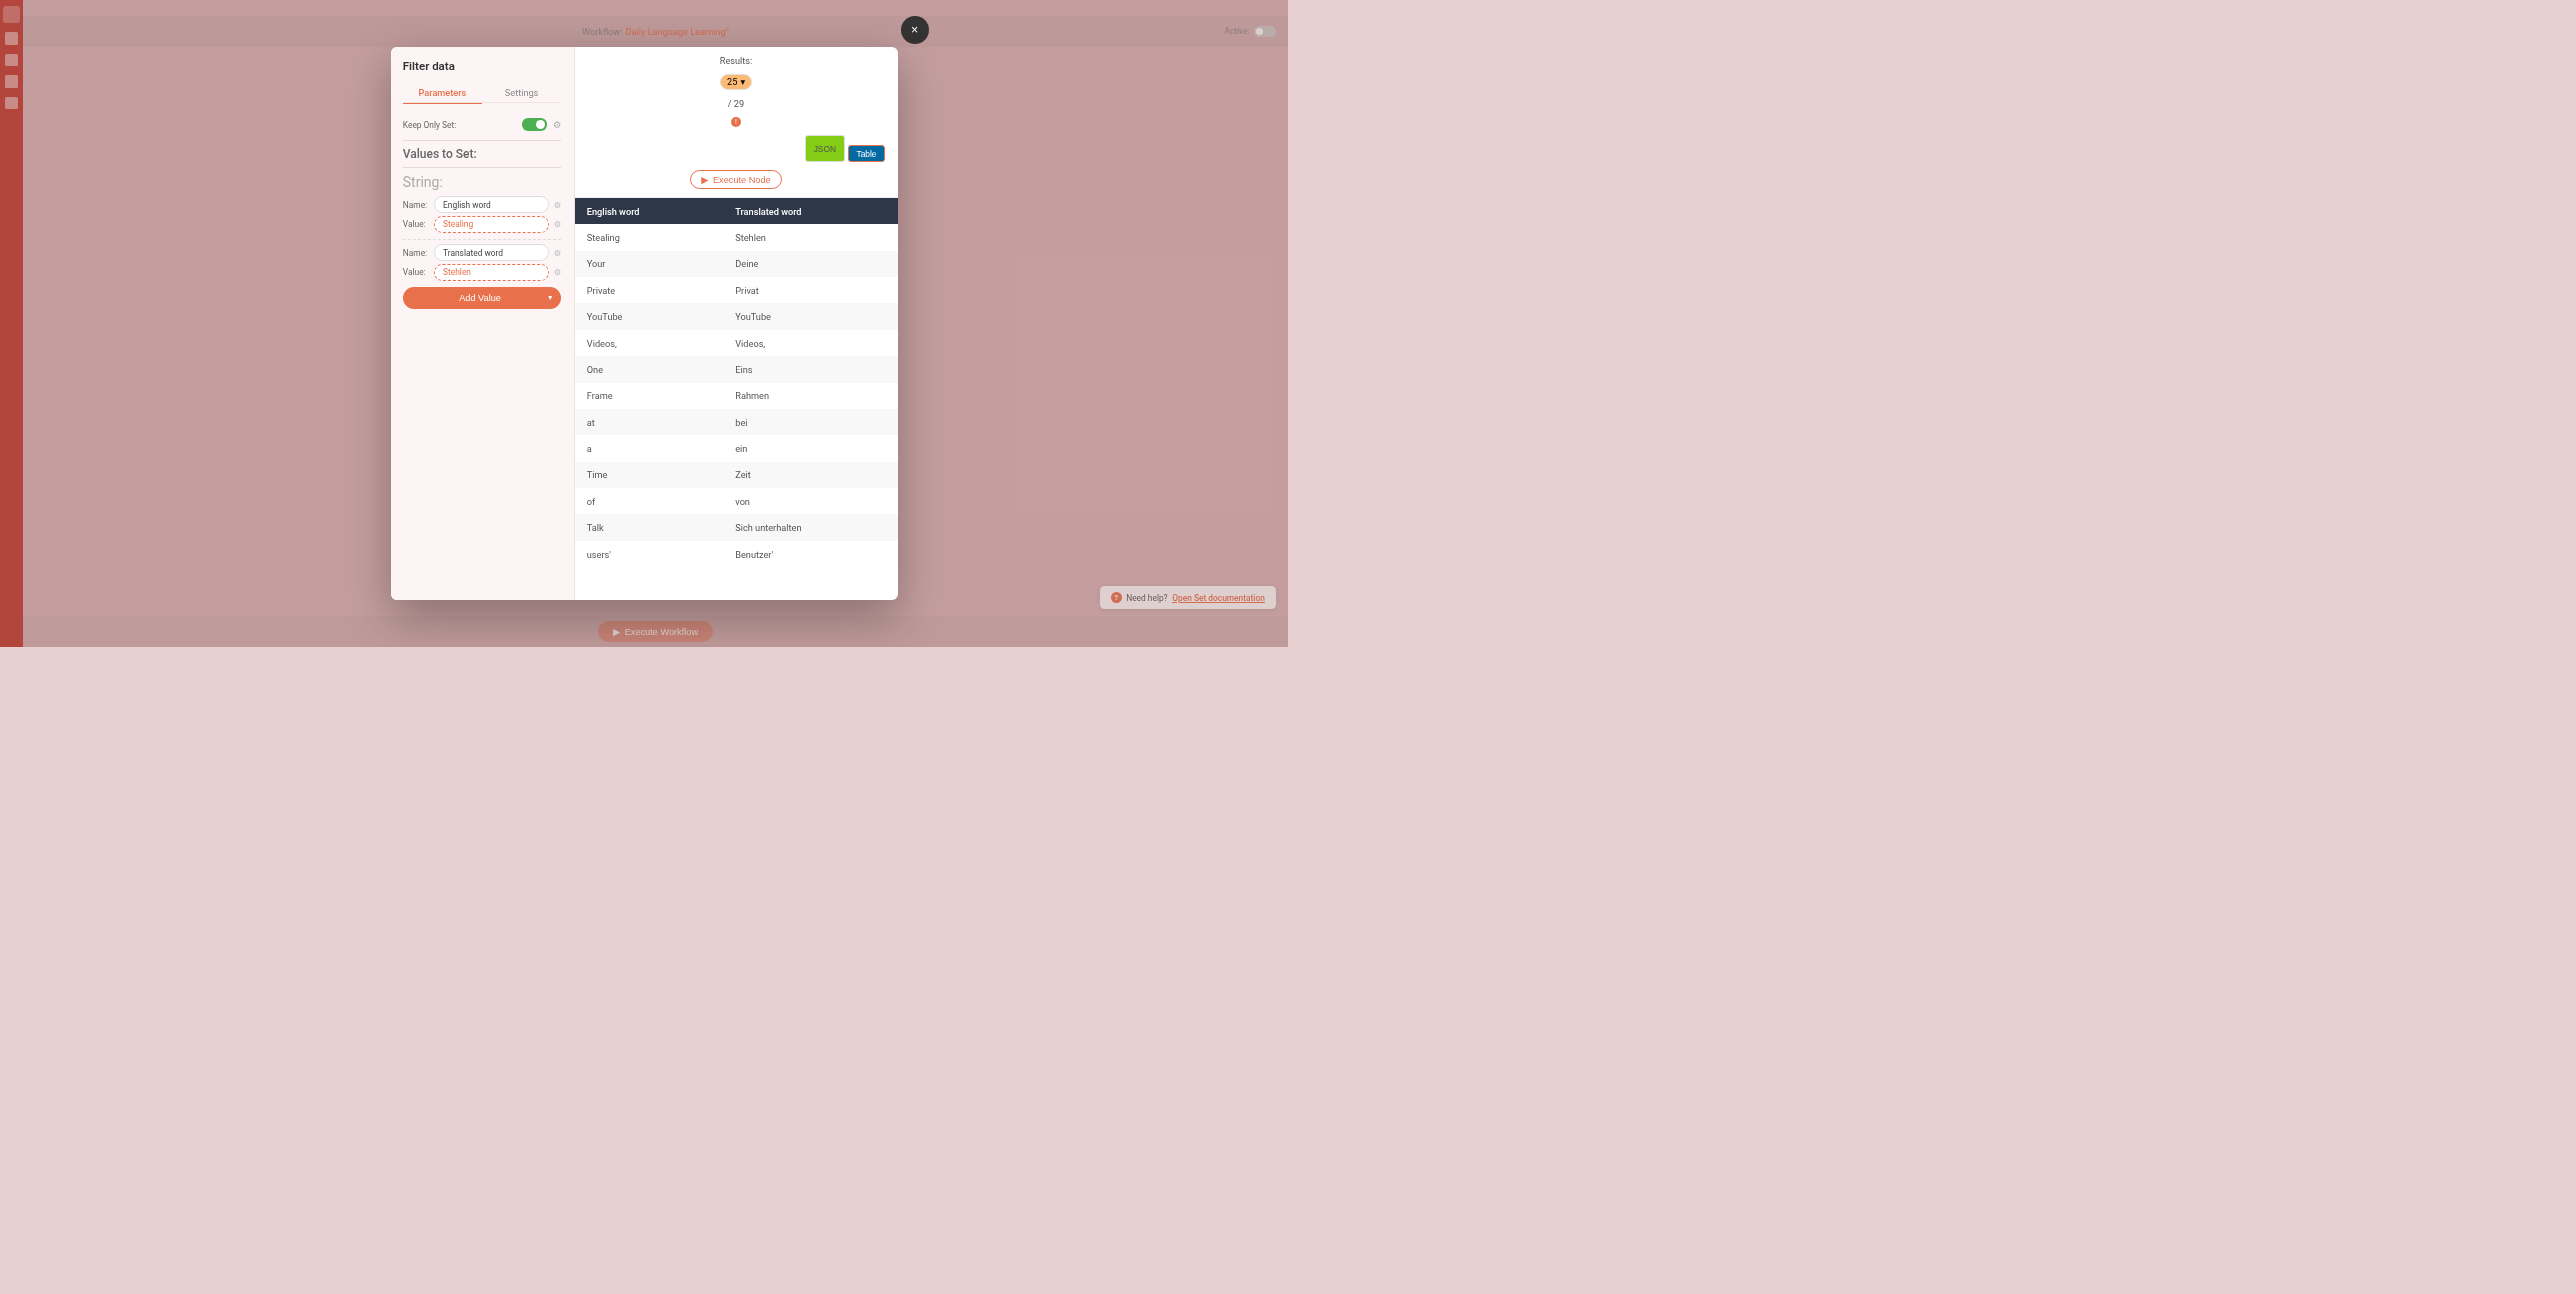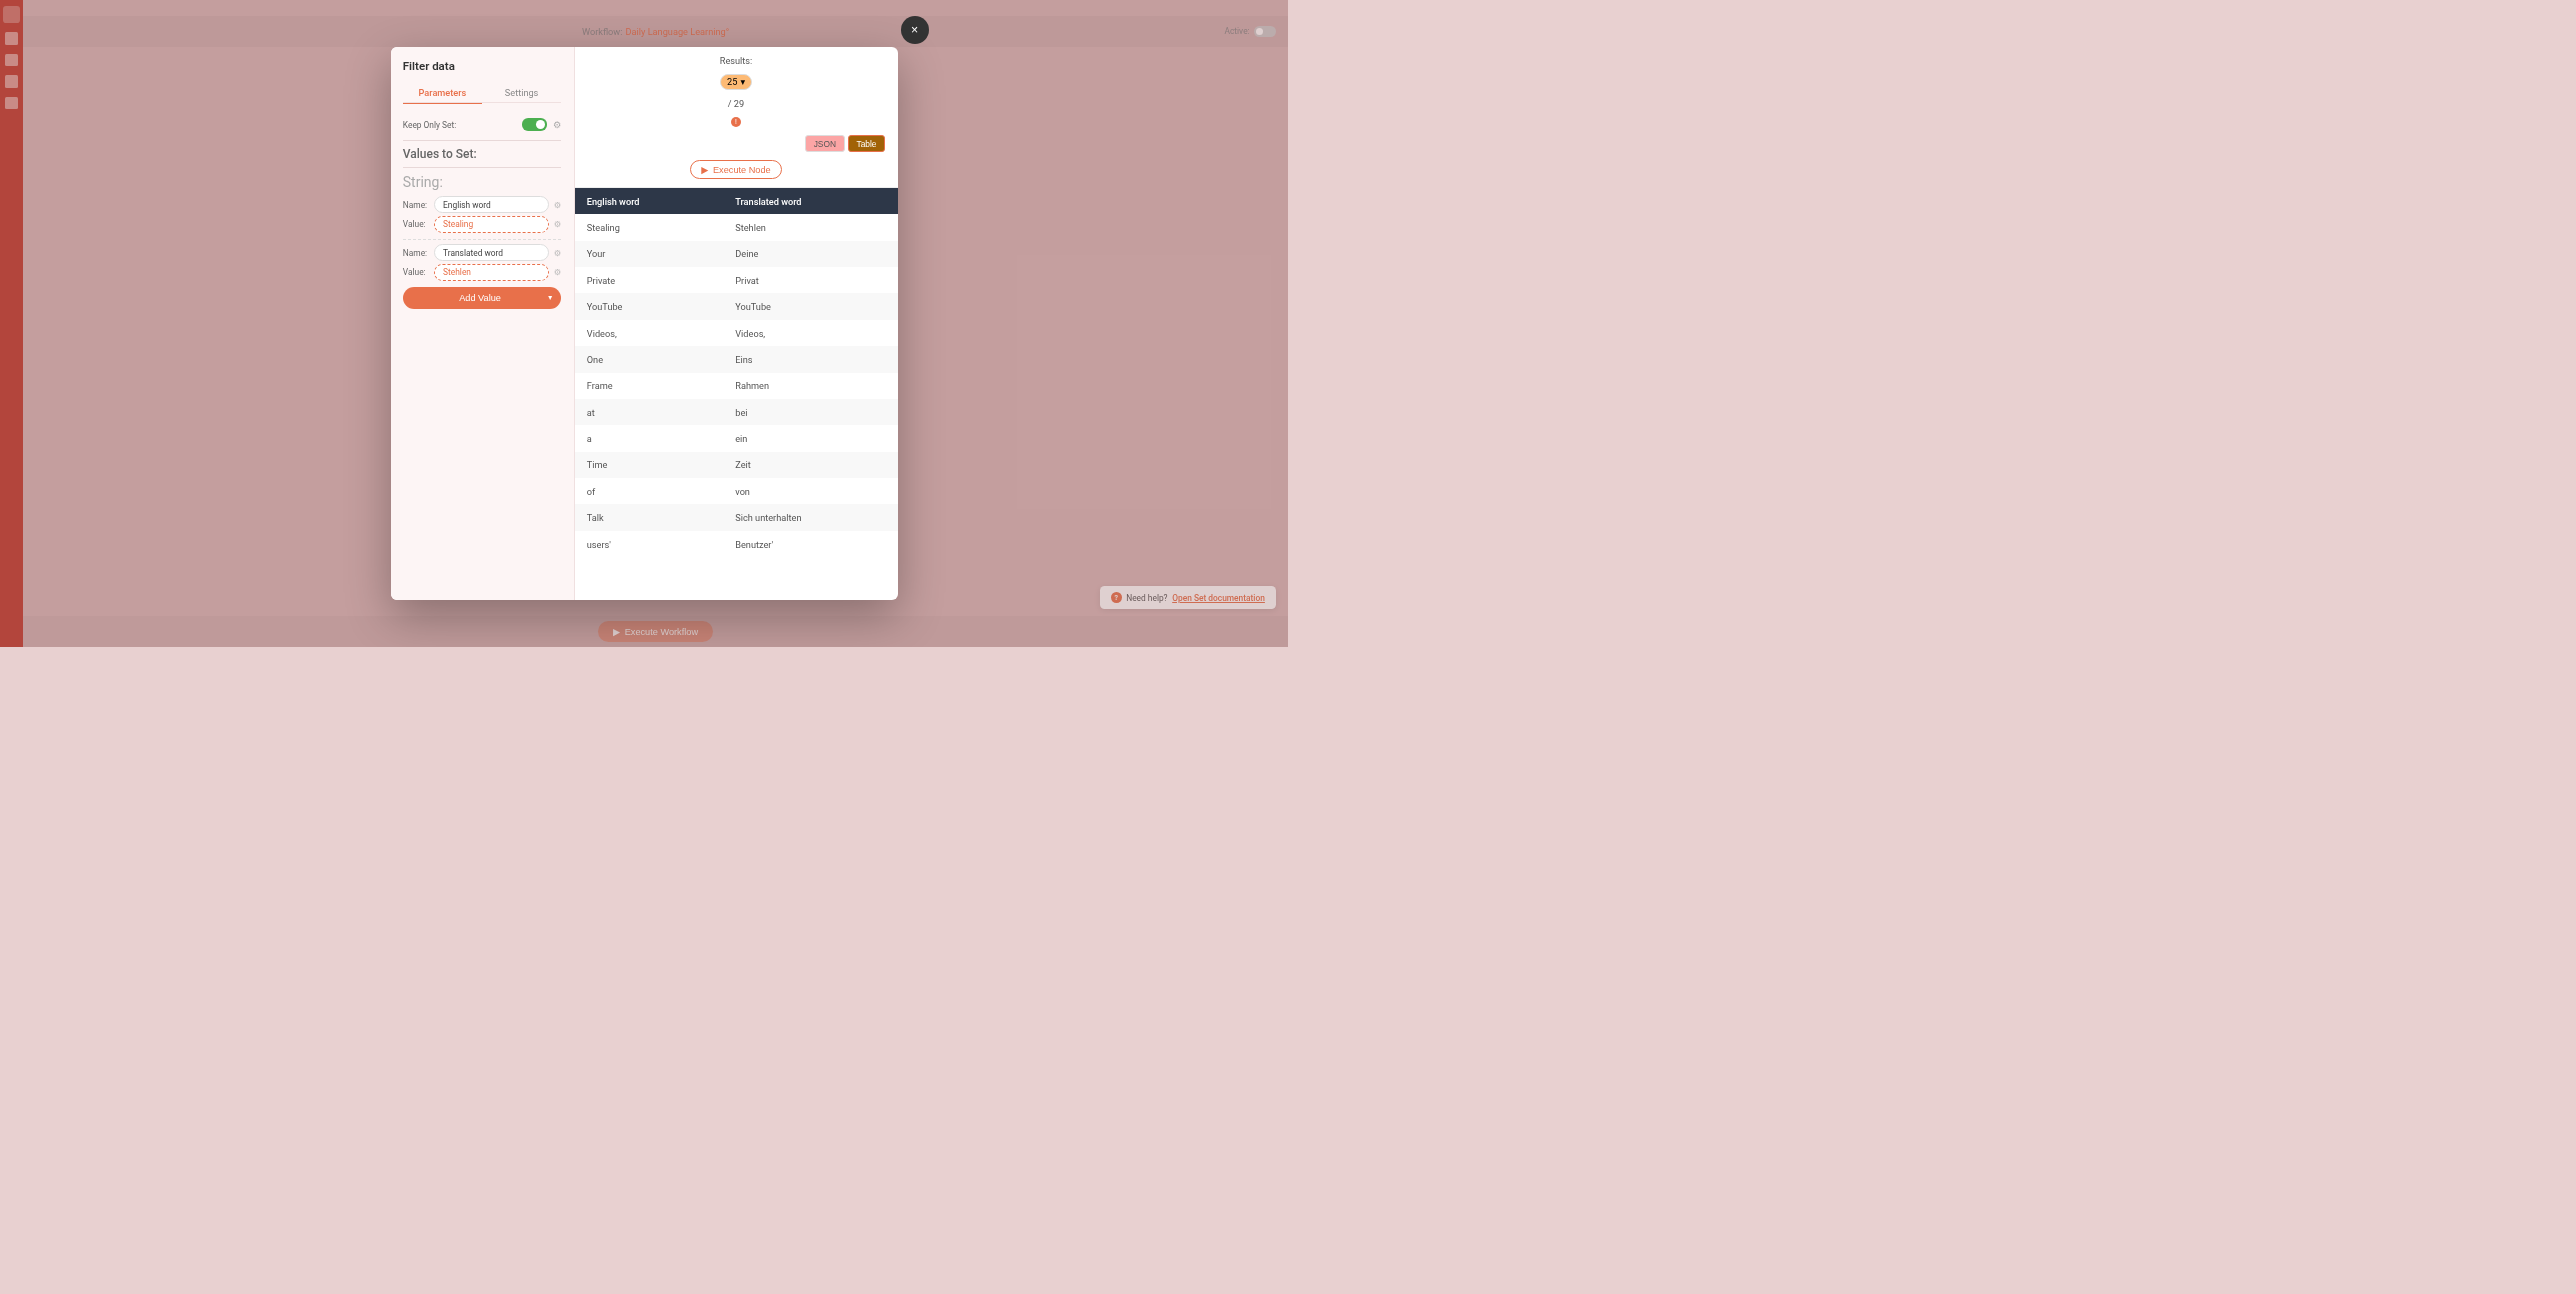--- a/index.html
+++ b/index.html
@@ -427,27 +427,28 @@
       margin-left: auto;
       display: flex;
       gap: 3.1px;
     }
     .view-btn {
       padding: 2.3px 7.7px;
       border-radius: 3.1px;
       font-size: 8.4px;
       cursor: pointer;
       border: 0.8px solid #ddd;
-      background: #fca5a5;
+      background: #84cc16;
       color: #555;
     }
     .view-btn.active {
-      background: #a16207;
+      background: #0369a1;
       color: white;
       border-color: #e8704a;
+      margin-top: 10px;
     }
 
     .execute-node-btn {
       background: white;
       border: 1.2px solid #e8704a;
       color: #e8704a;
       border-radius: 15.4px;
       padding: 3.1px 10.8px;
       font-size: 9.2px;
       cursor: pointer;

